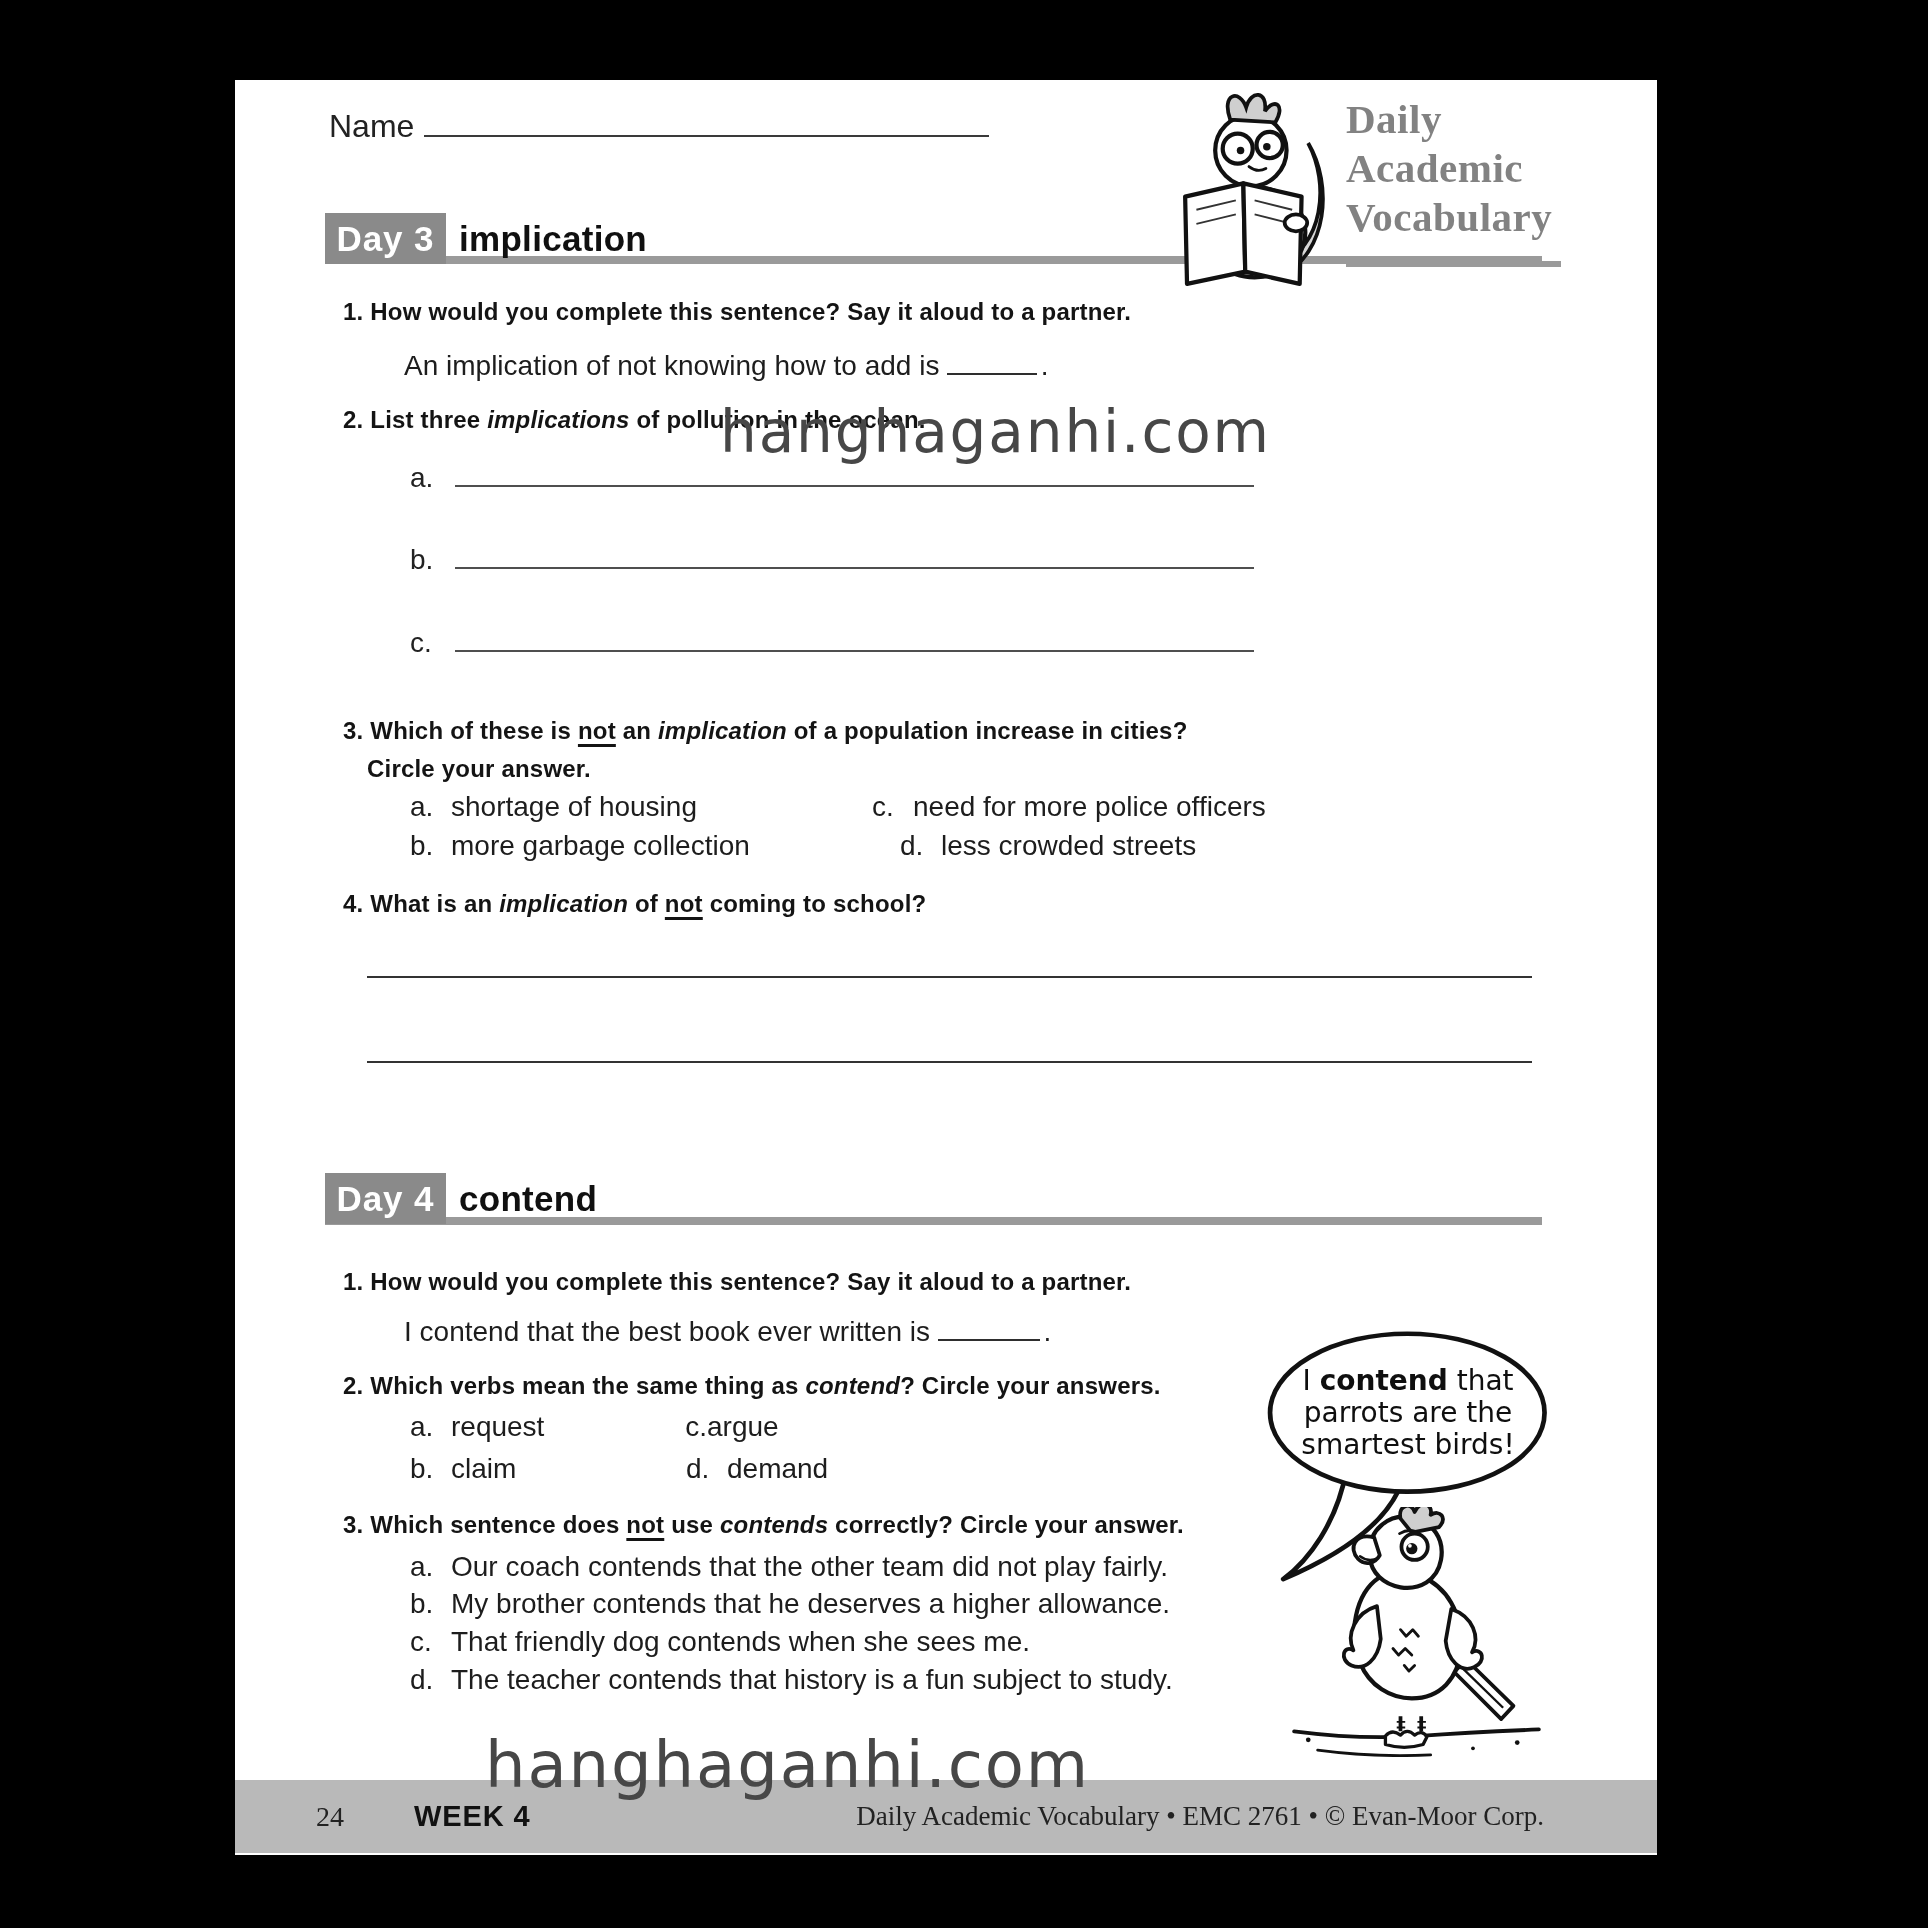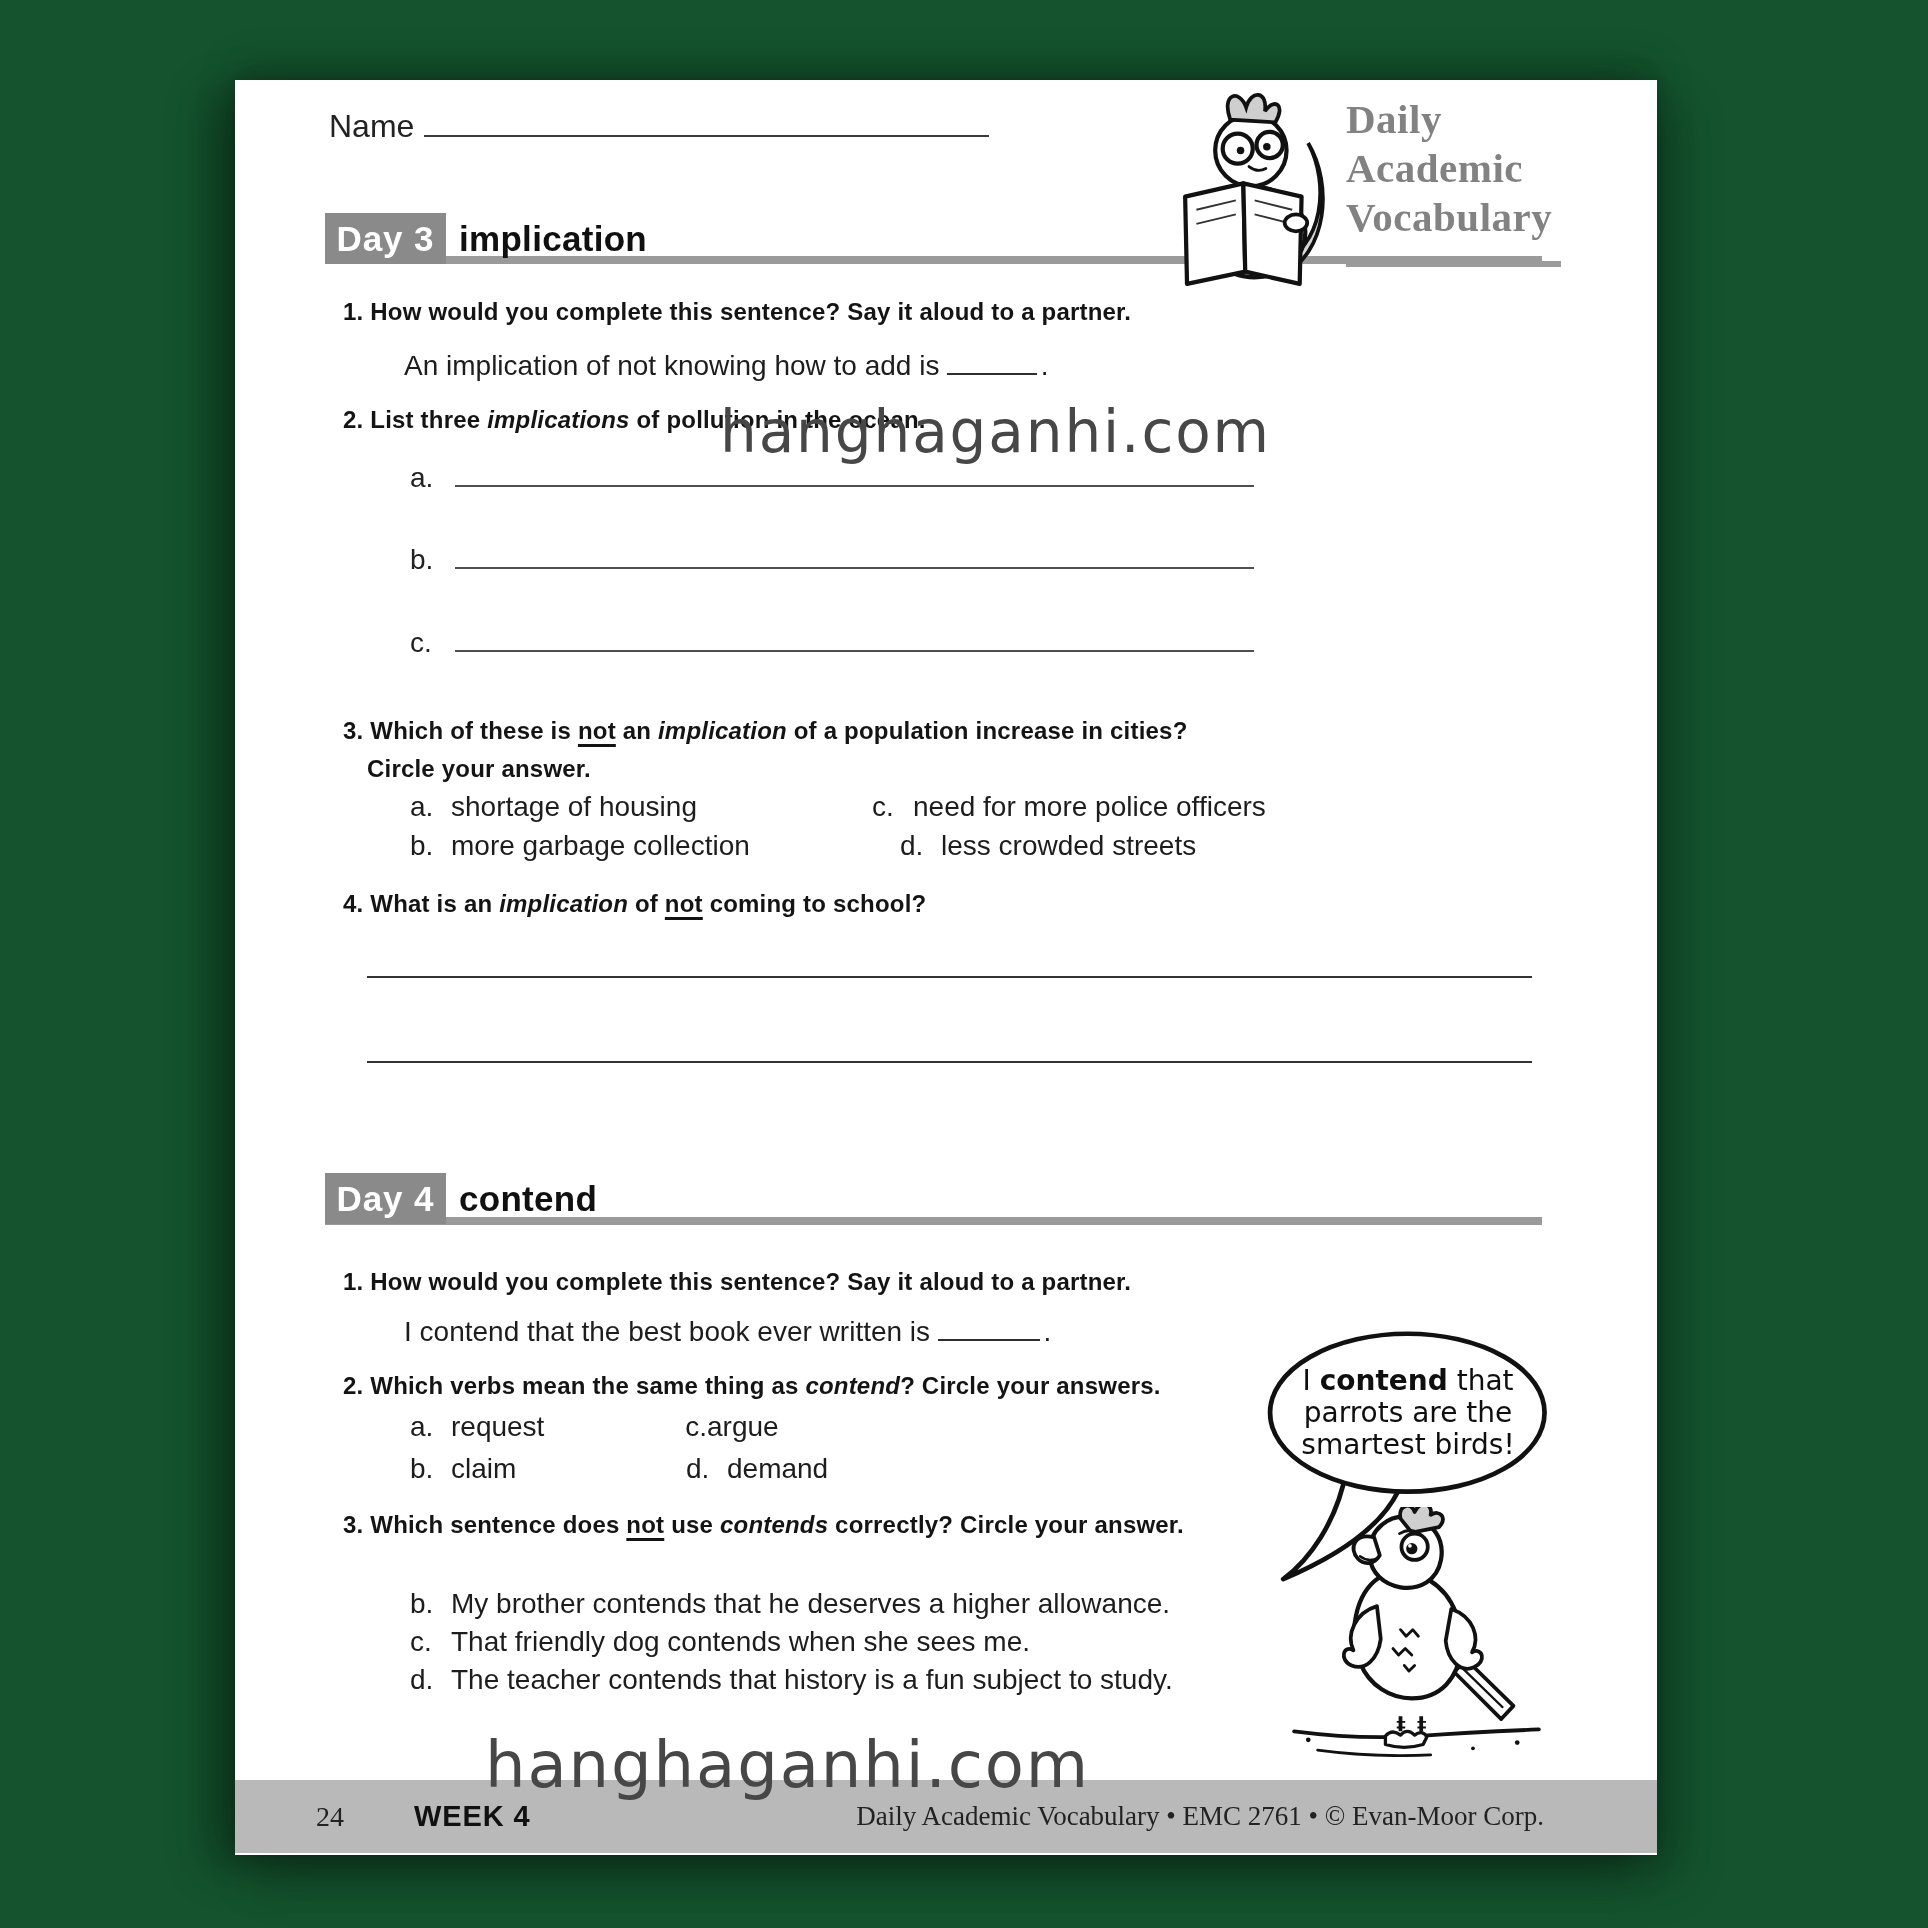--- a/index.html
+++ b/index.html
@@ -1,18 +1,18 @@
 <!DOCTYPE html>
 <html style="font-size:15px"><head>
 <meta charset="utf-8">
 <style>
   * { margin:0; padding:0; box-sizing:border-box; }
   html,body { background:#ffffff; }
   .stage {
-    position:relative; width:1928px; height:1928px; background:#14532d;
+    position:relative; width:1928px; height:1928px; background:#000000;
     overflow:hidden; font-family:"Liberation Sans", sans-serif; color:#1a1a1a;
   }
   .page {
     position:absolute; left:235px; top:80px; width:1422px; height:1775px;
     background:#fff;
     box-shadow:-26px 13px 40px rgba(0,0,0,0.30), 0 -15px 36px rgba(0,0,0,0.18),
                21px 24.5px 45px rgba(0,0,0,0.22), 0 0 9.4px rgba(0,0,0,0.10);
   }
   .abs { position:absolute; }
 
@@ -170,20 +170,23 @@
     </div>
     <div class="abs opt" style="left:431px; top:1331px;text-align:right;">
       <span class="lbl">c.</span><span>argue</span>
     </div>
     <div class="abs opt" style="left:431px; top:1373px;margin-left:20px;">
       <span class="lbl">d.</span><span>demand</span>
     </div>
 
     <div class="abs q" style="left:108px; top:1431px;">
       <span>3. Which sentence does </span><span class="und">not</span><span> use </span><span class="ital">contends</span><span> correctly? Circle your answer.</span>
+    </div>
+    <div class="abs opt" style="left:175px; top:1471px;">
+      <span class="lbl">a.</span><span>Our coach contends that the other team did not play fairly.</span>
     </div>
     <div class="abs opt" style="left:175px; top:1508px;">
       <span class="lbl">b.</span><span>My brother contends that he deserves a higher allowance.</span>
     </div>
     <div class="abs opt" style="left:175px; top:1546px;">
       <span class="lbl">c.</span><span>That friendly dog contends when she sees me.</span>
     </div>
     <div class="abs opt" style="left:175px; top:1584px;">
       <span class="lbl">d.</span><span>The teacher contends that history is a fun subject to study.</span>
     </div>

